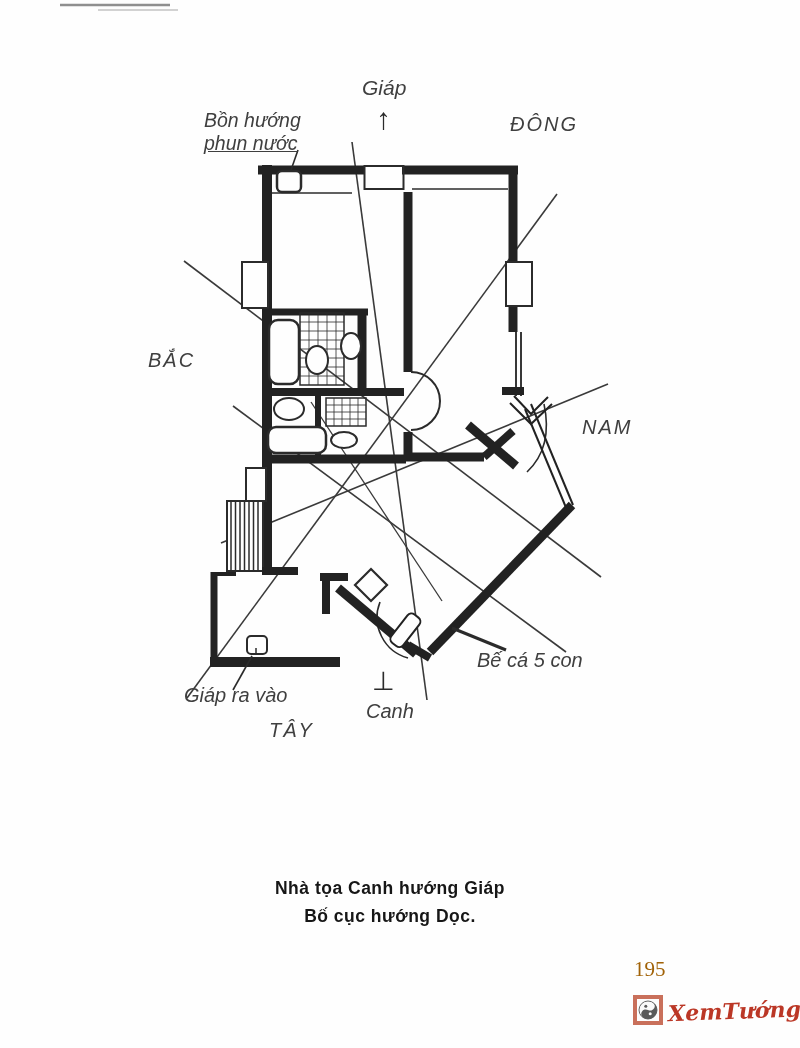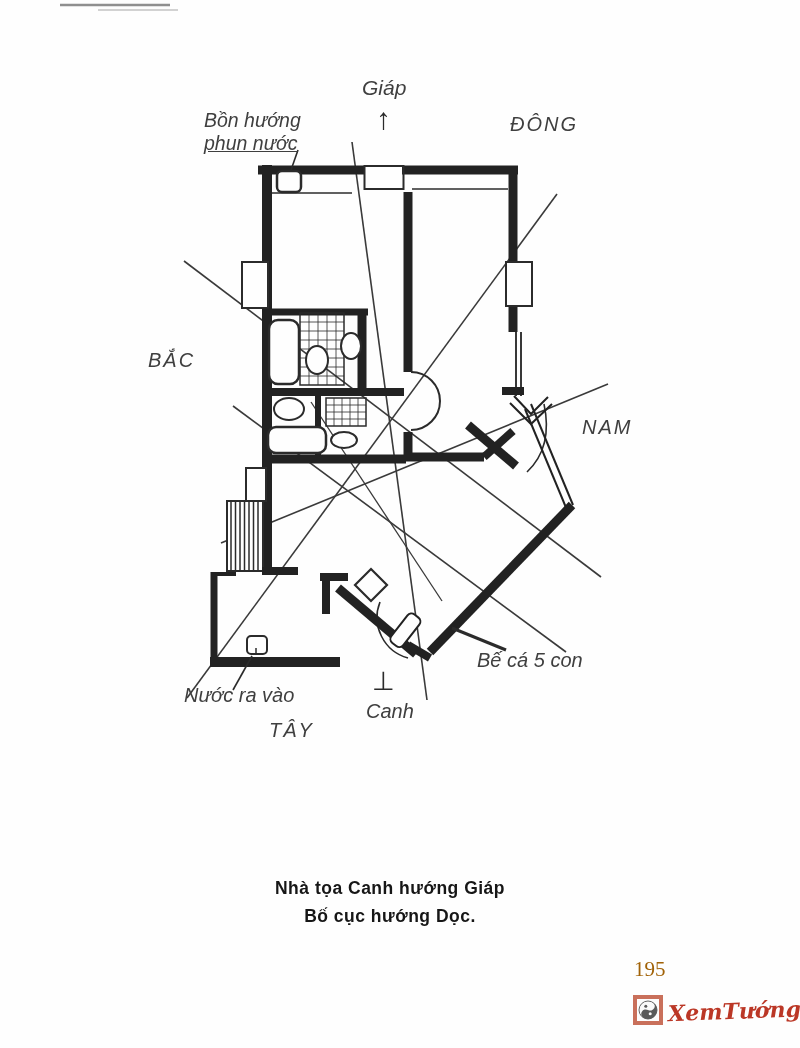--- a/index.html
+++ b/index.html
@@ -191,21 +191,21 @@
   <div class="lbl caps" style="left:562px;top:416px;margin-left:20px;">NAM</div>
   <div class="lbl caps" style="left:269px;top:719px;">TÂY</div>
   <div class="sym" style="left:372px;top:666px;font-size:26px;font-weight:normal;">⊥</div>
   <div class="lbl" style="left:366px;top:700px;">Canh</div>
 
   <div class="lbl" style="left:204px;top:109px;font-size:19.5px;">
     <span style="display:block;">Bồn hướng</span>
     <span style="display:block;text-decoration:underline;">phun nước</span>
   </div>
   <div class="lbl" style="left:477px;top:649px;">Bế cá 5 con</div>
-  <div class="lbl" style="left:184px;top:684px;">Nước ra vào</div>
+  <div class="lbl" style="left:184px;top:684px;">Giáp ra vào</div>
 
   <div id="caption">
     <div>Nhà tọa Canh hướng Giáp</div>
     <div>Bố cục hướng Dọc.</div>
   </div>
 
   <div id="page-number">195</div>
 
   <div id="watermark">
     <div id="wm-box">

